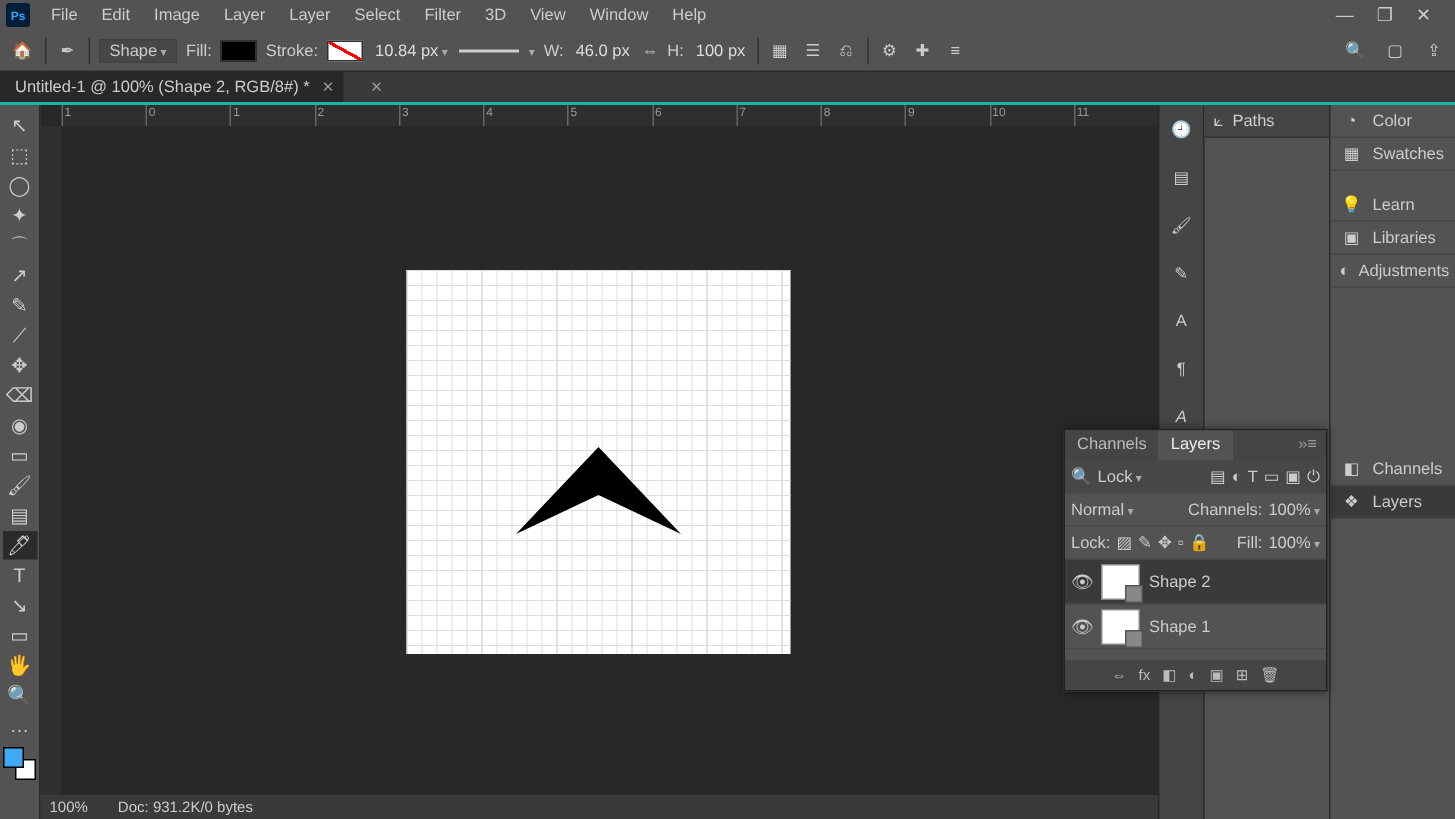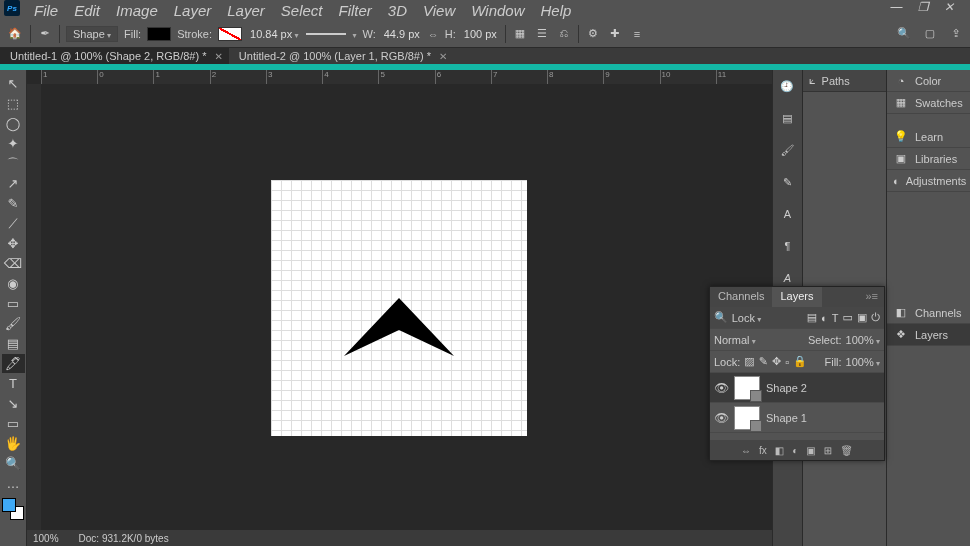--- a/index.html
+++ b/index.html
@@ -1,35 +1,35 @@
 <!DOCTYPE html>
 <html><head>
 <meta charset="utf-8">
 <style>
 * { margin: 0; padding: 0; box-sizing: border-box; font-family: "Segoe UI", Tahoma, sans-serif; }
 body { width: 970px; height: 546px; background: #535353; color: #ccc; font-size: 11px; overflow: hidden; position: relative; }
 
-.menubar { height: 20px; background: #535353; display: flex; align-items: flex-start; padding-left: 4px; font-style: italic; }
+.menubar { height: 20px; background: #535353; display: flex; align-items: center; padding-left: 4px; }
 .menubar .ps { width: 16px; height: 16px; background: #001e36; color:#31a8ff; font-size: 8px; font-weight:bold; display:flex; align-items:center; justify-content:center; margin-right:6px; border-radius:2px;}
-.menubar .m { padding: 2px 8px; cursor: default; font-size: 15px; }
+.menubar .m { padding: 2px 8px; cursor: default; font-size: 11px; }
 .menubar .wctl { margin-left: auto; padding: 0 10px; font-size:12px; letter-spacing:6px; color:#ccc;}
 
 .optbar { height: 28px; background: #535353; border-bottom:1px solid #2a2a2a; display:flex; align-items:center; padding:0 6px; gap:6px; font-size:11px; }
 .home-icon { width:18px; height:18px; display:flex; align-items:center; justify-content:center; color:#ccc;}
 .swatch { width:24px; height:14px; border:1px solid #333; display:inline-block; }
 .swatch.black{background:#000;}
 .swatch.nostroke{background:#fff; position:relative;}
 .swatch.nostroke::after{content:"";position:absolute;left:0;top:0;width:100%;height:100%;background:linear-gradient(to top right,transparent 45%,red 45%,red 55%,transparent 55%);}
 .optbar .num { background:#535353; color:#ddd; padding:1px 2px; }
 .optbar .dd { padding:1px 6px; border:1px solid #424242; background:#474747; }
 .optbar .sep { width:1px; height:18px; background:#333;}
 .optbar .tool-ico { width:16px; height:16px; display:flex; align-items:center; justify-content:center; color:#ccc;}
 .optbar .right { margin-left:auto; display:flex; gap:10px; align-items:center;}
 
-.doctabs { height:22px; background:#3a3a3a; display:flex; align-items:stretch; border-bottom:6px solid #14b8a6;}
+.doctabs { height:22px; background:#3a3a3a; display:flex; align-items:stretch; border-bottom:2px solid #14b8a6;}
 .doctab { display:flex; align-items:center; padding:0 6px 0 10px; font-size:11px; color:#ccc; cursor:default;}
 .doctab.active{ background:#282828;}
 .doctab .x { margin-left:8px; color:#999; font-size:10px;}
 
 .workarea { position:absolute; top:70px; left:0; right:0; bottom:0; display:flex;}
 .toolbox { width:27px; background:#535353; border-right:1px solid #2a2a2a; display:flex; flex-direction:column; align-items:center; padding-top:4px; gap:1px;}
 .toolbox .tool { width:23px; height:19px; display:flex; align-items:center; justify-content:center; color:#ccc; font-size:13px; position:relative;}
 .toolbox .tool.sel{background:#2b2b2b;}
 .toolbox .fgbg{ margin-top:4px; position:relative; width:22px; height:22px;}
 .toolbox .fgbg .bg{position:absolute; right:0;bottom:0;width:14px;height:14px;background:#fff;border:1px solid #000;}
@@ -98,21 +98,21 @@
   <div class="sep"></div>
   <div class="dd dropdown">Shape</div>
   <span>Fill:</span>
   <span class="swatch black"></span>
   <span>Stroke:</span>
   <span class="swatch nostroke"></span>
   <span class="num dropdown">10.84 px</span>
   <span style="width:40px;border-top:2px solid #ccc;"></span>
   <span class="dropdown"></span>
   <span>W:</span>
-  <span class="num">44.9 px</span>
+  <span class="num">46.0 px</span>
   <span>⇔</span>
   <span>H:</span>
   <span class="num">100 px</span>
   <div class="sep"></div>
   <div class="tool-ico">▦</div>
   <div class="tool-ico">☰</div>
   <div class="tool-ico">⎌</div>
   <div class="sep"></div>
   <div class="tool-ico">⚙</div>
   <div class="tool-ico">✚</div>
@@ -123,21 +123,20 @@
     <div class="tool-ico">⇪</div>
   </div>
 </div>
 
 <div class="doctabs">
   <div class="doctab active">
     <span>Untitled-1 @ 100% (Shape 2, RGB/8#) *</span>
     <span class="x">✕</span>
   </div>
   <div class="doctab">
-    <span>Untitled-2 @ 100% (Layer 1, RGB/8#) *</span>
     <span class="x">✕</span>
   </div>
 </div>
 
 <div class="workarea">
 
   <div class="toolbox">
     <div class="tool">↖</div>
     <div class="tool">⬚</div>
     <div class="tool">◯</div>
@@ -259,21 +258,21 @@
     <span style="flex:1"></span>
     <span>▤</span>
     <span>◐</span>
     <span>T</span>
     <span>▭</span>
     <span>▣</span>
     <span>⏻</span>
   </div>
   <div class="row">
     <span class="dropdown" style="flex:1">Normal</span>
-    <span>Select:</span>
+    <span>Channels:</span>
     <span class="dropdown">100%</span>
   </div>
   <div class="row">
     <span>Lock:</span>
     <span>▨</span>
     <span>✎</span>
     <span>✥</span>
     <span>▫</span>
     <span>🔒</span>
     <span style="flex:1"></span>

